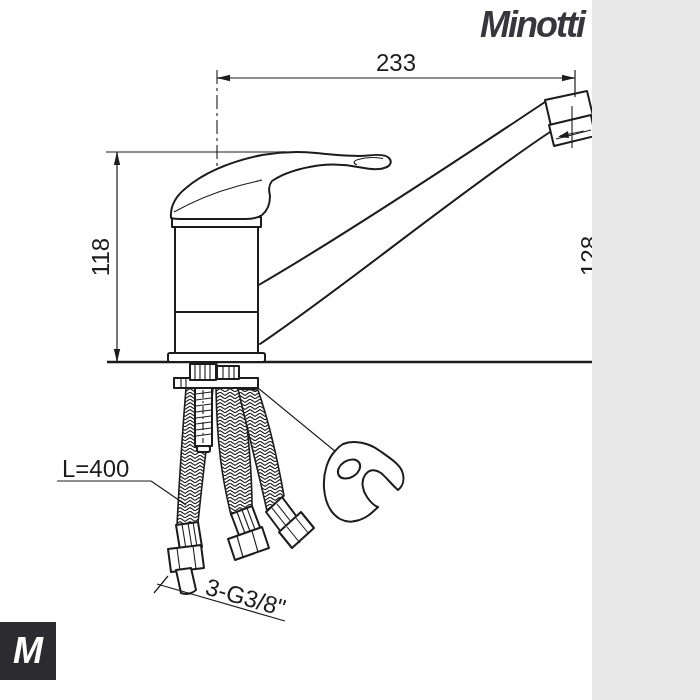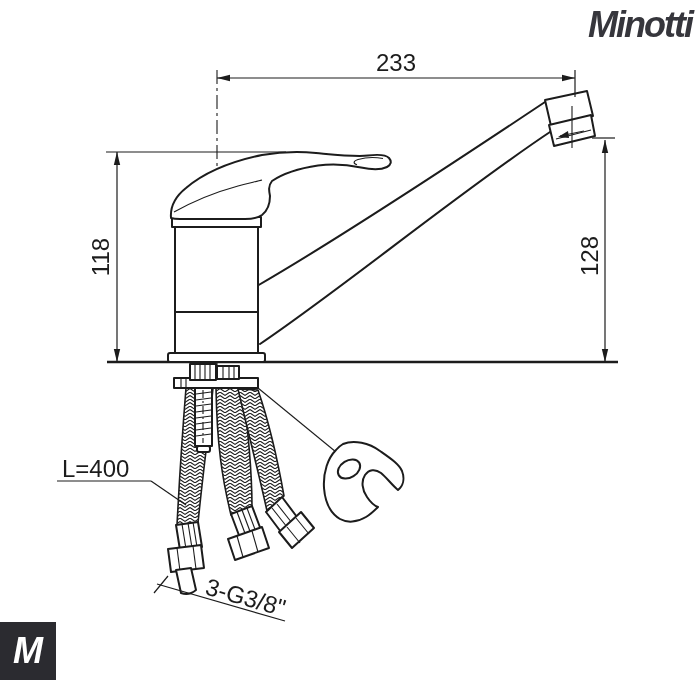--- a/index.html
+++ b/index.html
@@ -1,20 +1,20 @@
 <!DOCTYPE html>
 <html style="--line: #1c1c1c; --logo: #36363c; --badgebg: #2b2b30; --badgefg: #ffffff; --bg: #ffffff;"><head>
 <meta charset="utf-8">
 <style>
   :root{
     --line:#1c1c1c; --logo:#36363c; --badgebg:#2b2b30; --badgefg:#ffffff; --bg:#ffffff;
   }
   html,body{margin:0;padding:0;background:#e8e8e8;}
   .stage{
-    position:relative;width:700px;height:700px;background:var(--bg);
+    position:relative;width:592px;height:700px;background:var(--bg);
     overflow:hidden;font-family:"Liberation Sans",sans-serif;
   }
   .logo{
     position:absolute;top:4px;right:8px;
     font:italic bold 36px "Liberation Sans",sans-serif;
     letter-spacing:-2px;color:var(--logo);
   }
   .badge{
     position:absolute;left:0;top:622px;width:56px;height:58px;
     background:var(--badgebg);color:var(--badgefg);

